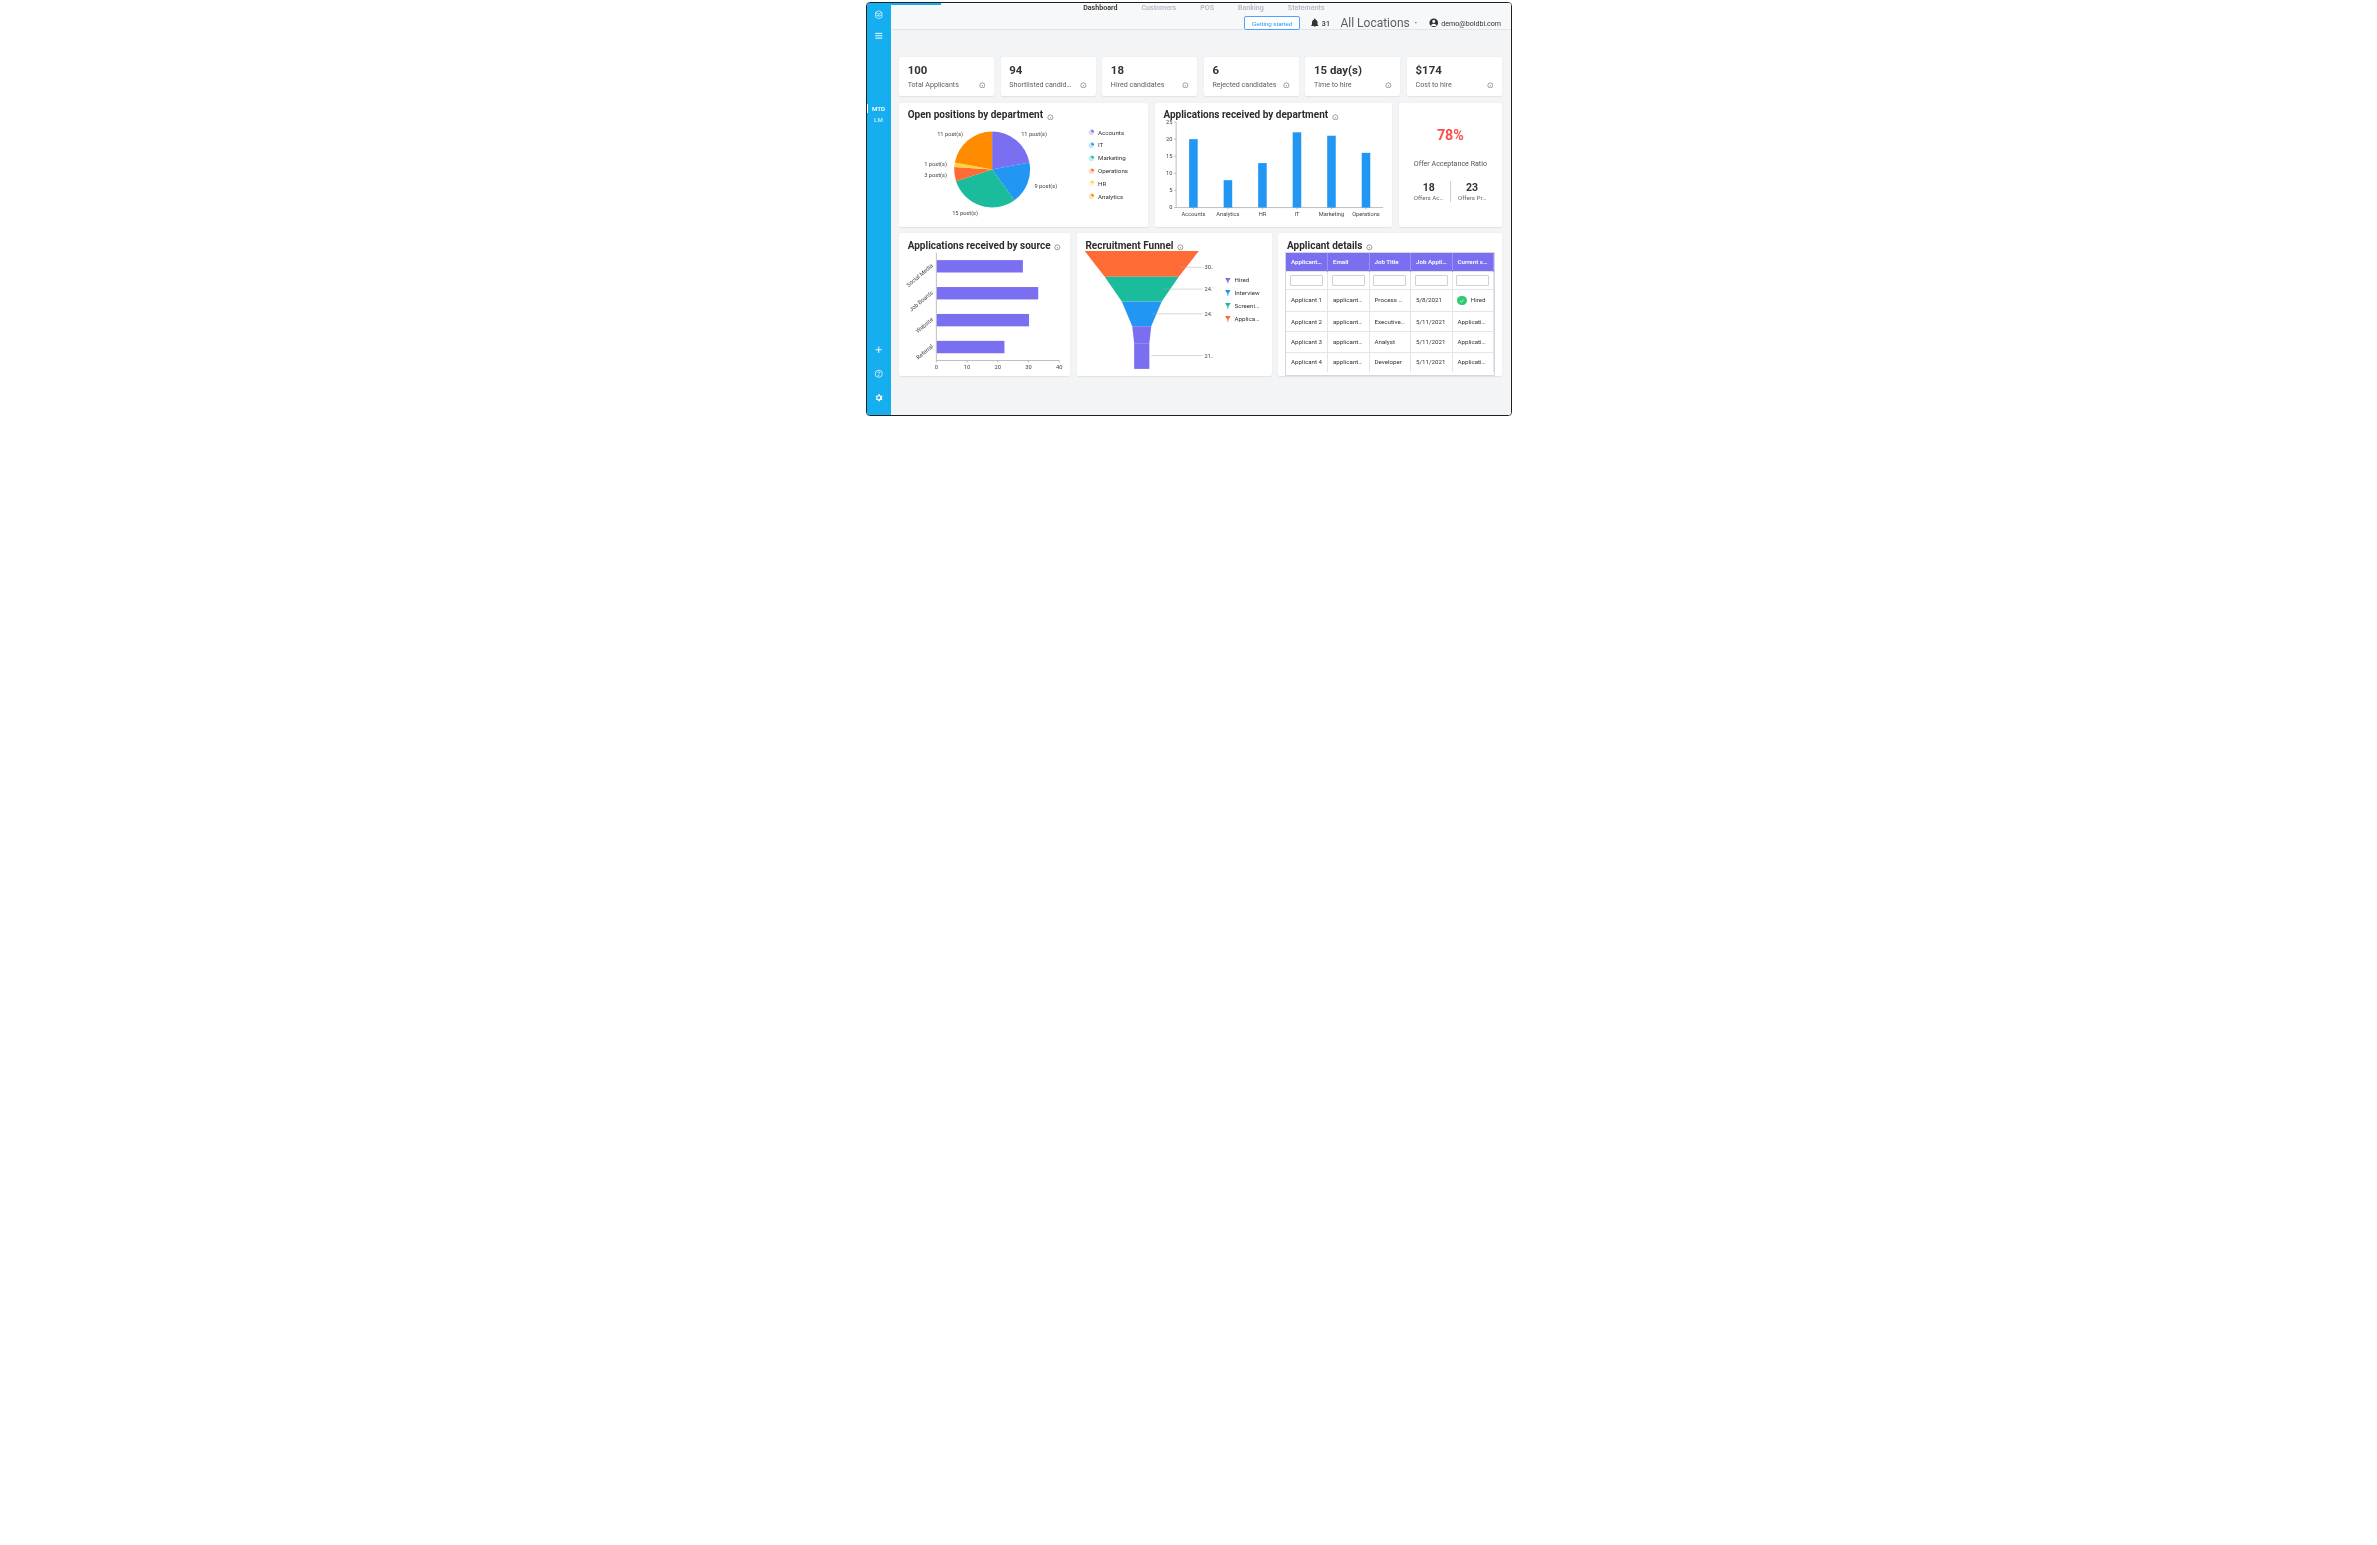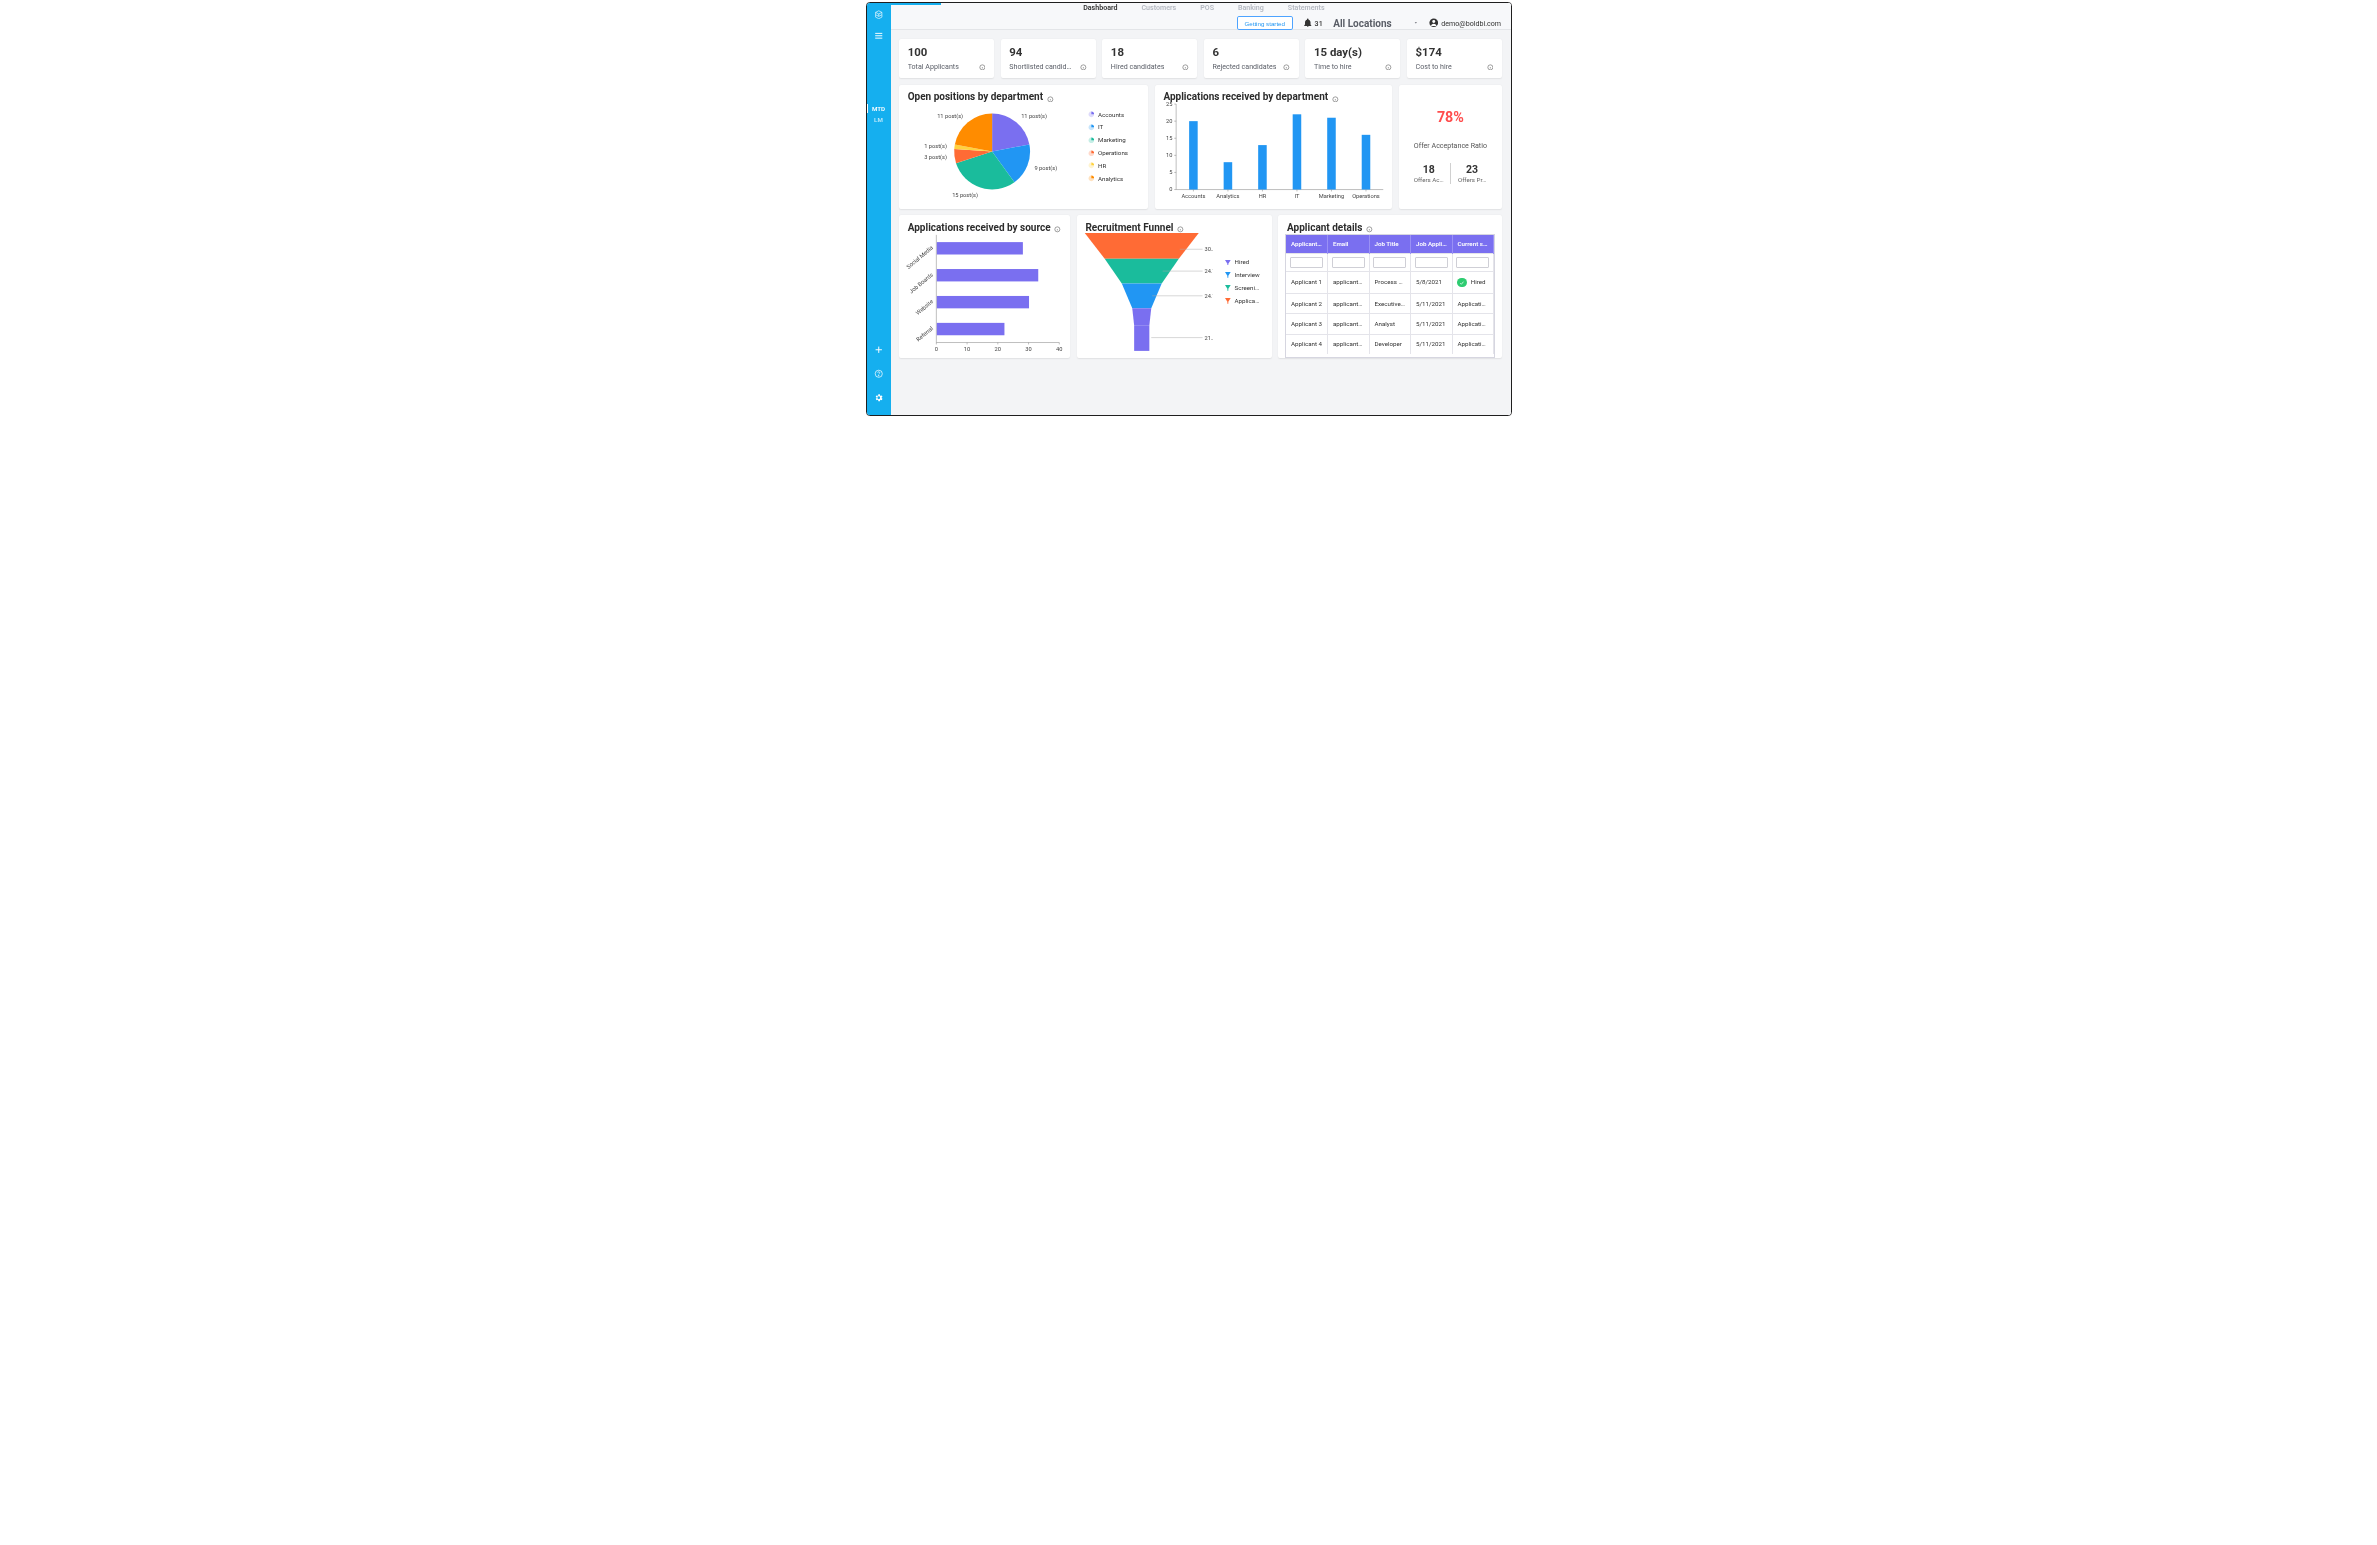--- a/index.html
+++ b/index.html
@@ -67,36 +67,36 @@
   .topbar::before { content:""; position:absolute; top:0; left:0; width:50px; height:2.4px; background:#15afef; }
   .nav-tabs { display:flex; gap:24px; margin-left:6.7px; }
   .nav-tab { font-size:7.1px; font-weight:600; color:#b5b9c2; cursor:pointer;}
   .nav-tab.active { color:#333333; }
   .top-right { margin-left:auto; display:flex; align-items:center; gap:10.5px; }
   .getting-started {
     border:0.5px solid #4da3ff; color:#2196f3; background:#ffffff;
     padding:2.9px 6.7px; border-radius:1.9px; font-size:6.2px; cursor:pointer;
   }
   .bell-wrap { display:flex; align-items:center; gap:1.9px; font-size:7.1px; font-weight:500; color:#333;}
-  .locations { display:flex; align-items:center; gap:21px; font-size:10px; color:#5a5e67; cursor:pointer;font-weight:bold;}
+  .locations { display:flex; align-items:center; gap:3px; font-size:12px; color:#5a5e67; cursor:pointer;}
   .user-wrap { display:flex; align-items:center; gap:2.9px; font-size:7.1px; color:#333333;}
 
   .content-scroll { flex:1; overflow:auto; padding:6.7px 8.6px; }
 
   
   .title-card {
     background:#ffffff; border-radius:1.9px; box-shadow:0 0.5px 1.4px rgba(0,0,0,0.08);
     padding:6.7px 9.5px; display:flex; align-items:center;
   }
   .title-card h1 { font-size:10px; font-weight:700; color:#2c2c2c;}
   .title-card .title-actions { margin-left:auto; display:flex; gap:14.3px; }
   .icon-btn { width:9.5px; height:9.5px; cursor:pointer; color:#333333; }
 
   
-  .kpi-row { display:flex; gap:6.7px; margin-top:2px; }
+  .kpi-row { display:flex; gap:6.7px; margin-top:20px; }
   .kpi-card { flex:1; background:#ffffff; border-radius:1.9px; box-shadow:0 0.5px 1.4px rgba(0,0,0,0.08); padding:6.7px 8.6px; min-width:0;}
   .kpi-card .val { font-size:11.4px; font-weight:700; color:#333333; margin-bottom:2.9px;}
   .kpi-card .lbl { font-size:7.1px; color:#5a5e67; display:flex; align-items:center; gap:2.9px;justify-content:space-between;}
   .info-ic { width:6.7px; height:6.7px; flex:0 0 6.7px;}
   .lbl span.txt { white-space:nowrap; overflow:hidden; text-overflow:ellipsis;}
 
   
   .mid-row { display:flex; gap:6.7px; margin-top:6.7px; }
   .card { background:#ffffff; border-radius:1.9px; box-shadow:0 0.5px 1.4px rgba(0,0,0,0.08); padding:6.7px 8.6px; }
   .card h3 { font-size:10px; font-weight:700; display:flex; align-items:center; gap:3.8px; color:#2c2c2c;}

